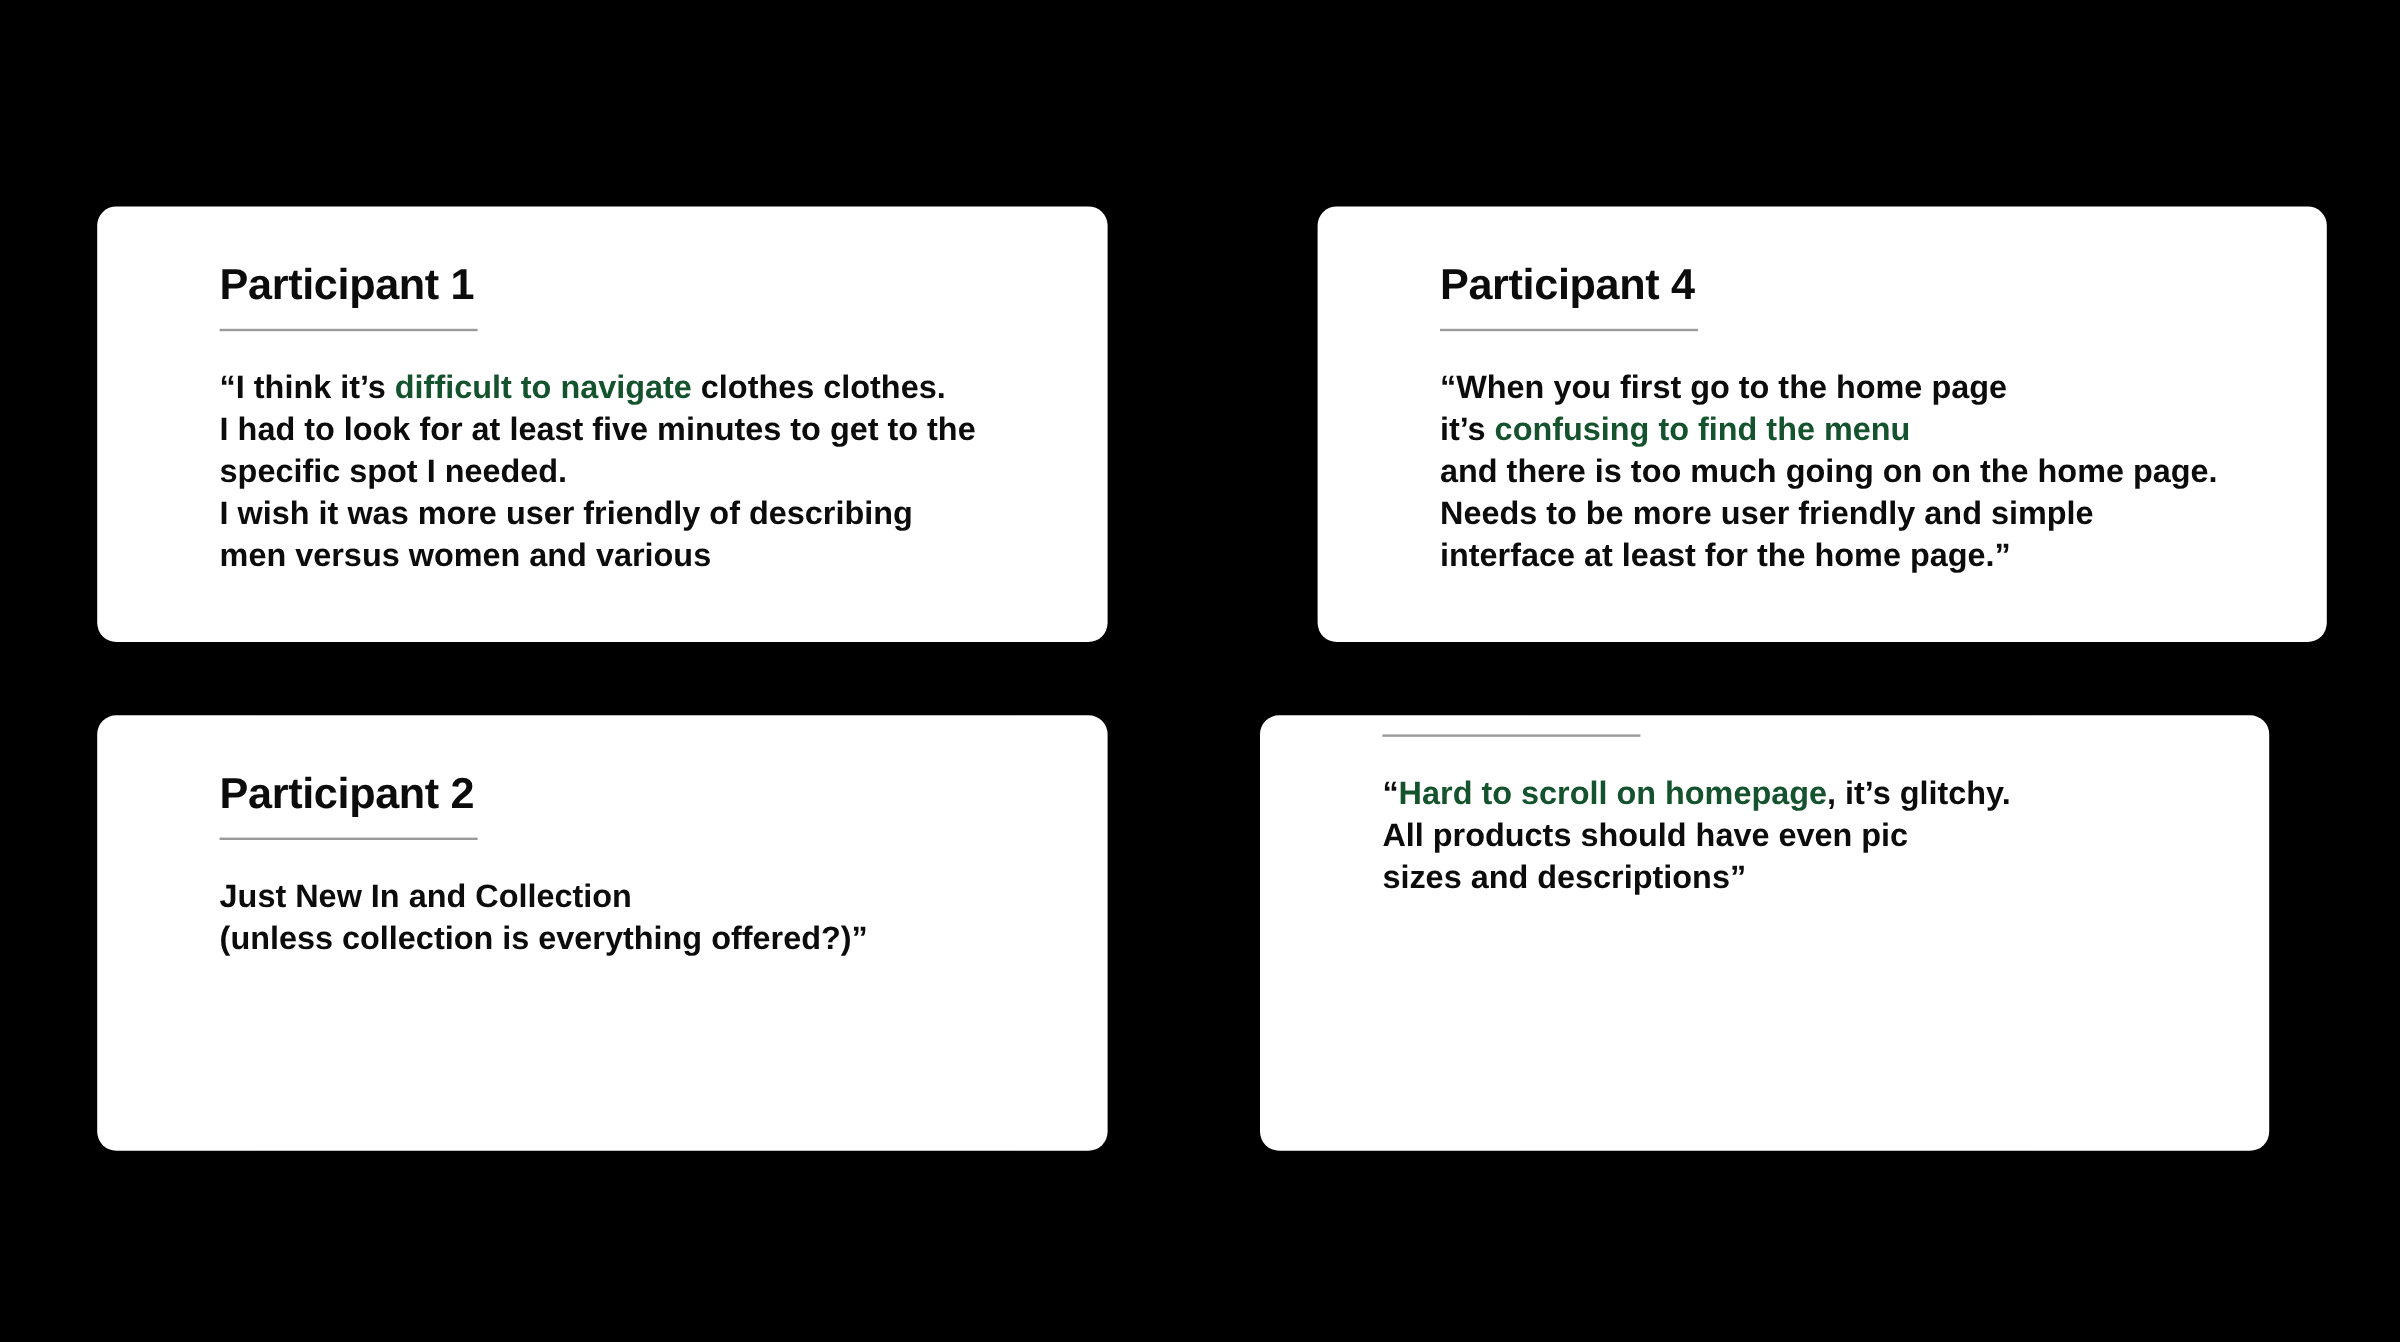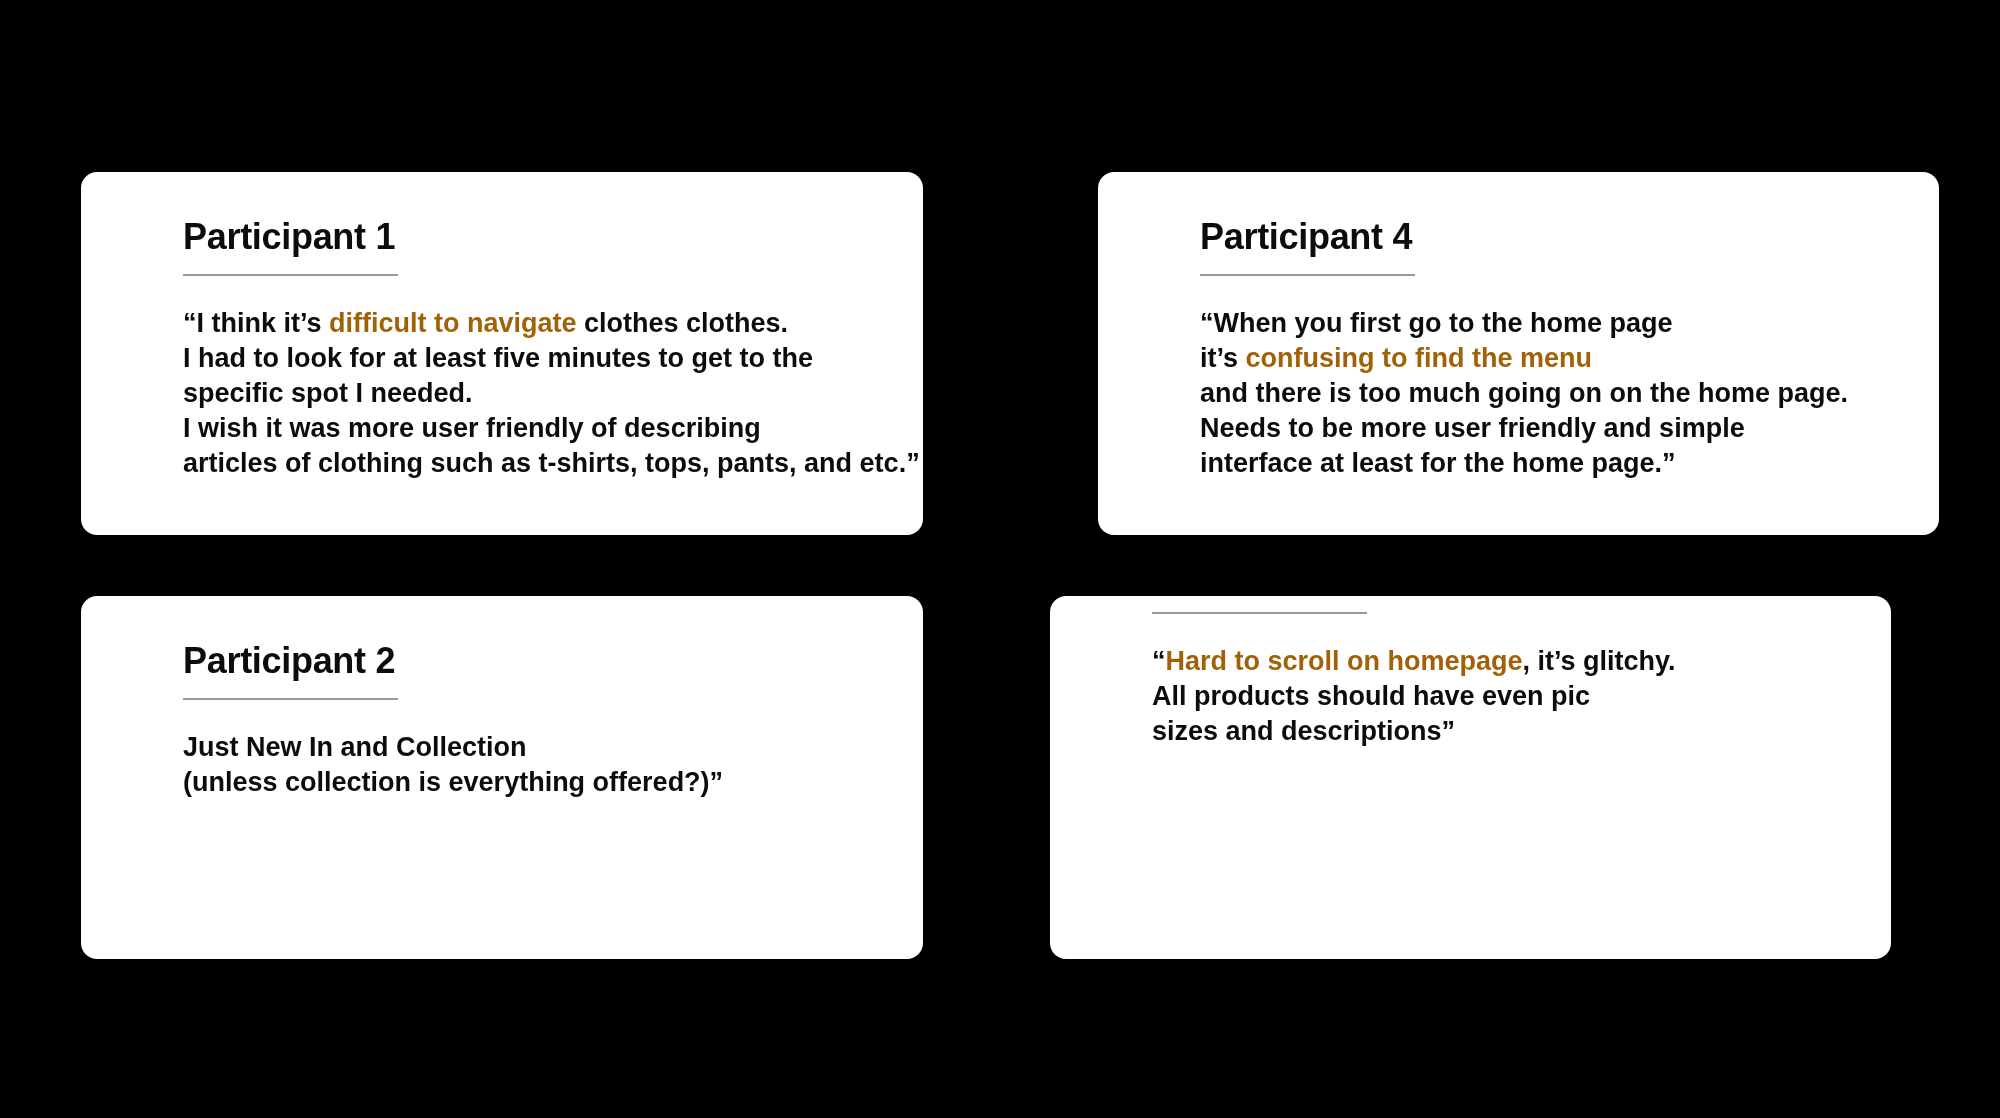--- a/index.html
+++ b/index.html
@@ -47,37 +47,37 @@
     font-size: 27px;
     line-height: 35px;
     font-weight: 700;
     color: #0c0c0c;
     letter-spacing: 0;
   }
   .quote-line {
     white-space: nowrap;
   }
   .hl {
-    color: #a16207;
+    color: #14532d;
   }
 </style>
 </head>
 <body>
 
 <div class="canvas">
 
   <section class="card card-p1">
     <h2 class="card-title">Participant 1</h2>
     <div class="divider"></div>
     <div class="quote">
       <div class="quote-line"><span>“I think it’s </span><span class="hl">difficult to navigate</span><span> clothes clothes.</span></div>
       <div class="quote-line"><span>I had to look for at least five minutes to get to the</span></div>
       <div class="quote-line"><span>specific spot I needed.</span></div>
       <div class="quote-line"><span>I wish it was more user friendly of describing</span></div>
-      <div class="quote-line"><span>articles of clothing such as t-shirts, tops, pants, and etc.”</span></div>
+      <div class="quote-line"><span>men versus women and various</span></div>
     </div>
   </section>
 
   <section class="card card-p4">
     <h2 class="card-title">Participant 4</h2>
     <div class="divider"></div>
     <div class="quote">
       <div class="quote-line"><span>“When you first go to the home page</span></div>
       <div class="quote-line"><span>it’s </span><span class="hl">confusing to find the menu</span></div>
       <div class="quote-line"><span>and there is too much going on on the home page.</span></div>

